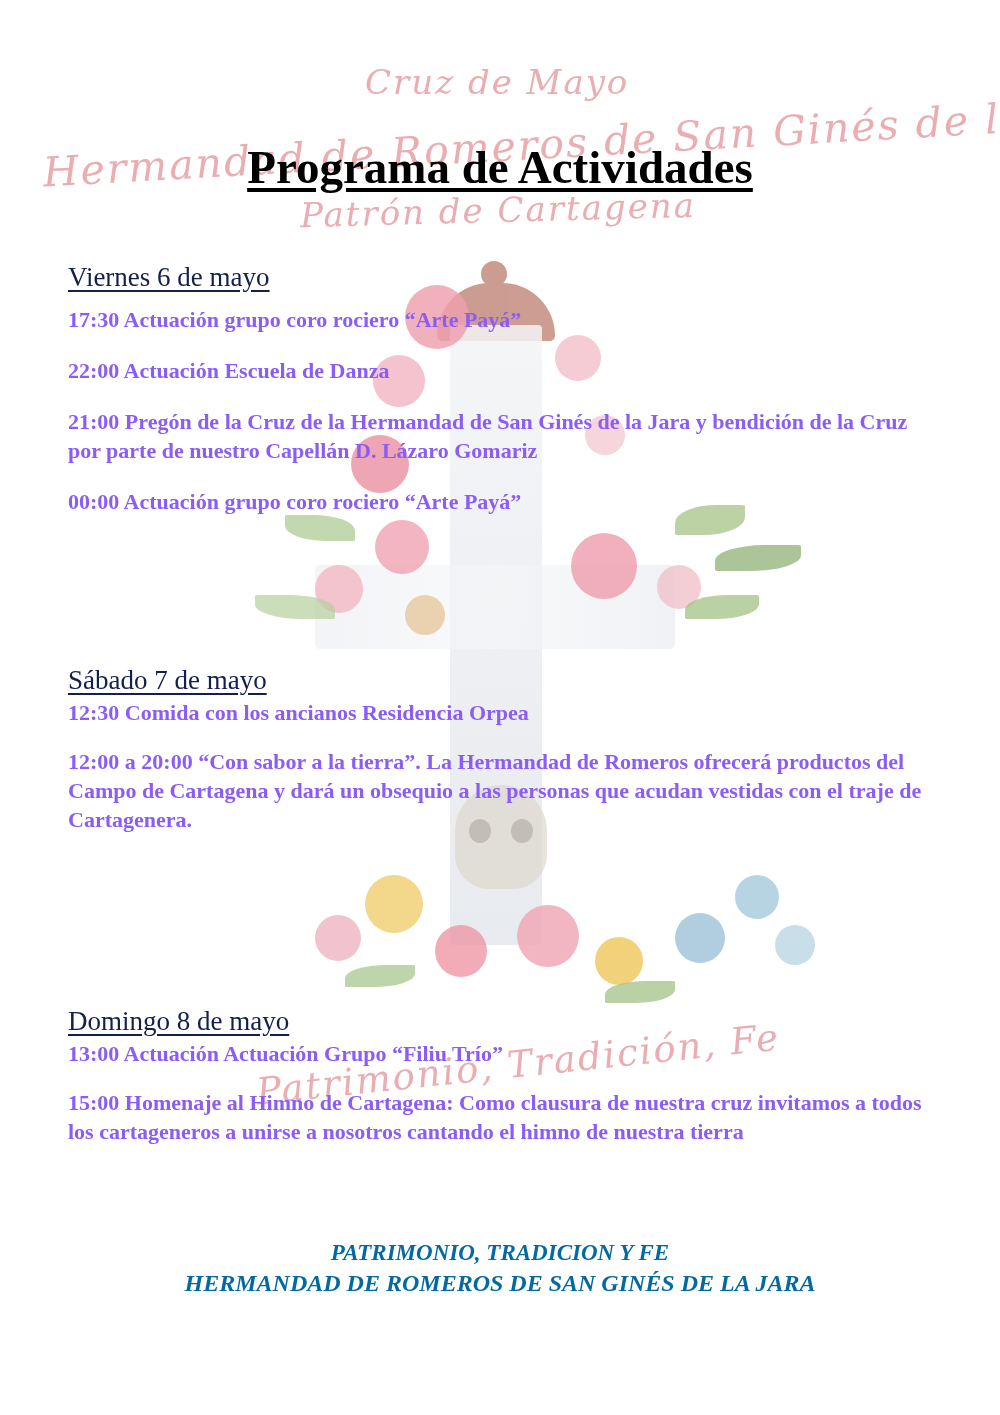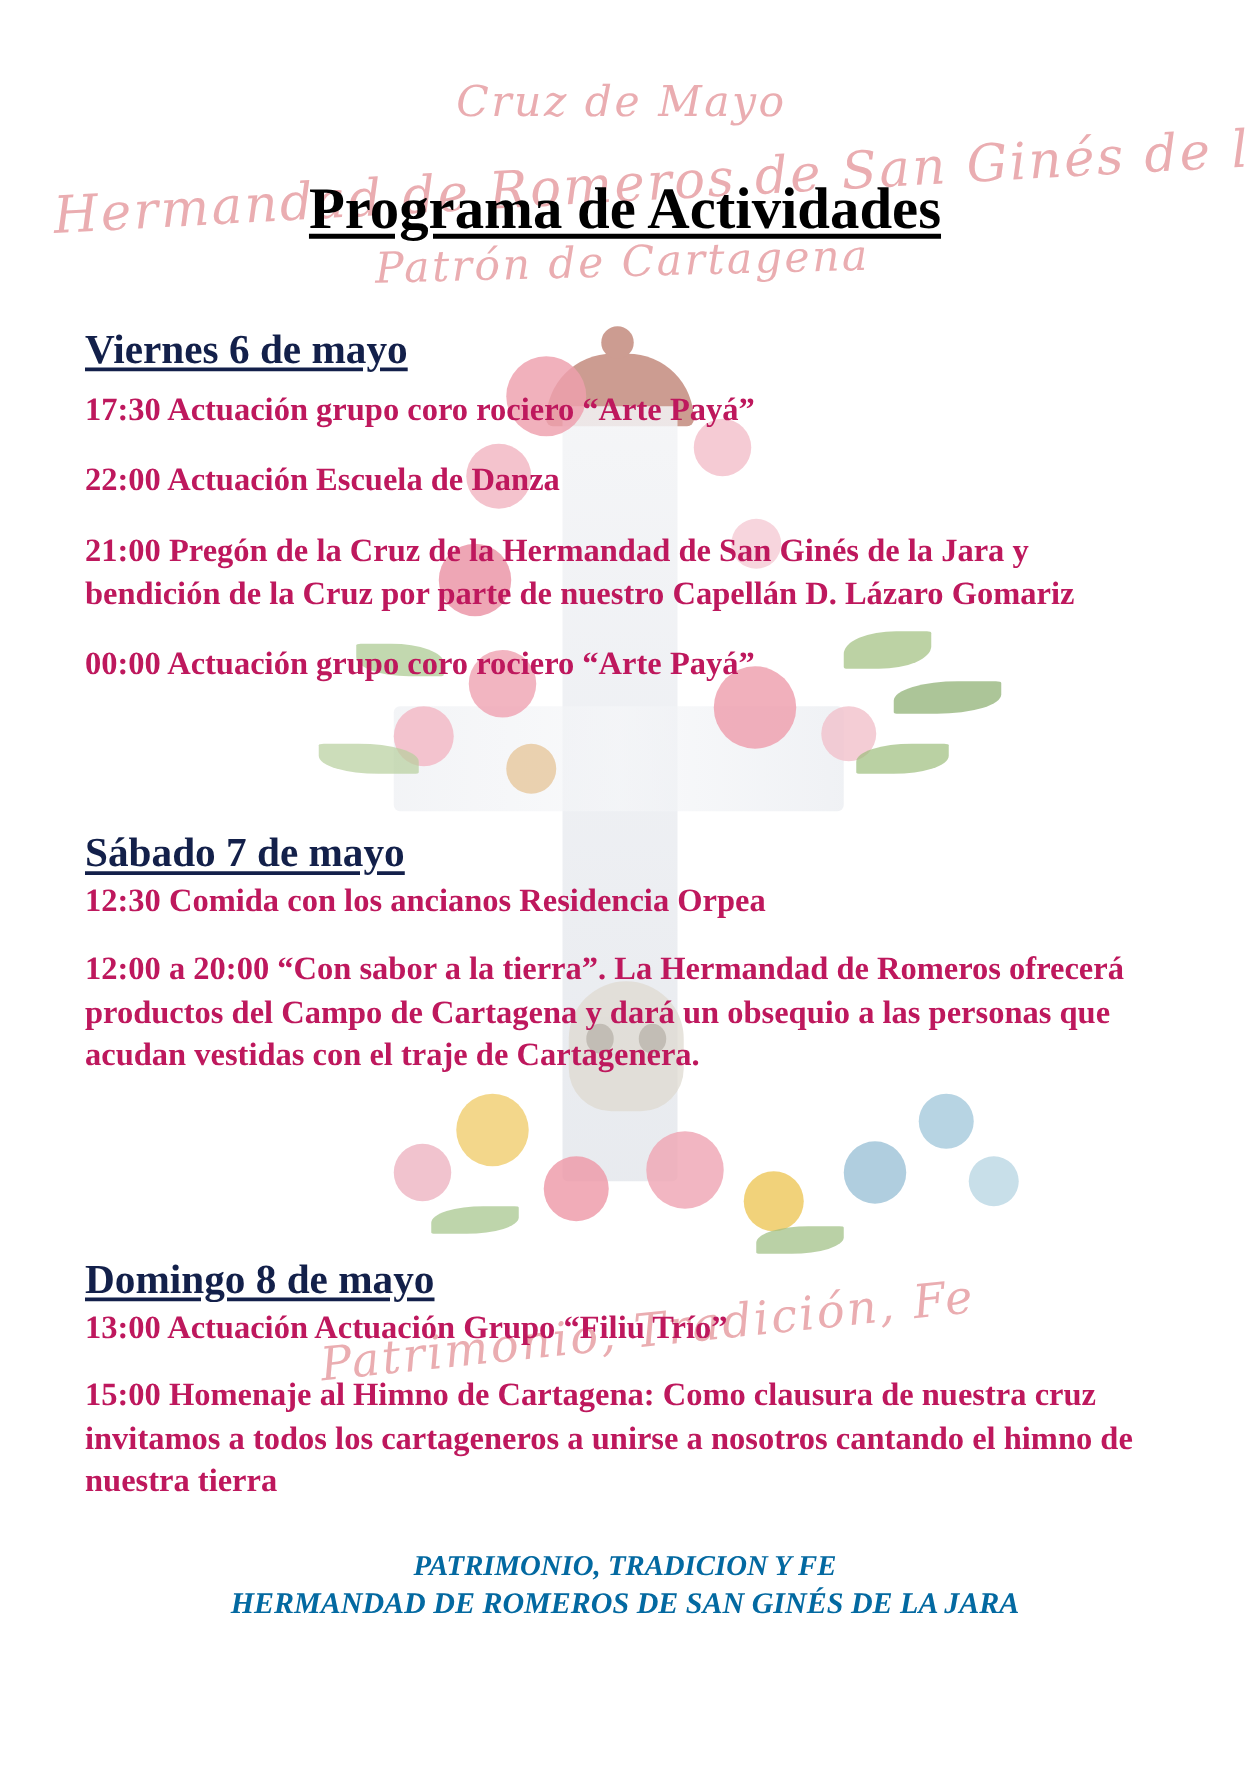--- a/index.html
+++ b/index.html
@@ -142,35 +142,35 @@
     text-underline-offset: 5px;
   }
 
   .daysec { position: absolute; left: 68px; width: 880px; }
   .day-1 { top: 262px; }
   .day-2 { top: 665px; }
   .day-3 { top: 1006px; }
 
   .day-head {
     font-family: "Liberation Serif", serif;
-    font-weight: bold;
-    font-size: 33px;
+    font-weight: normal;
+    font-size: 27px;
     color: #13204a;
     text-decoration: underline;
     text-underline-offset: 4px;
     margin: 0 0 12px 0;
   }
   .day-2 .day-head, .day-3 .day-head { margin-bottom: 2px; }
 
   .entry {
     font-family: "Liberation Serif", serif;
     font-weight: bold;
-    font-size: 26px;
+    font-size: 22px;
     line-height: 1.32;
-    color: #be185d;
+    color: #8b5cf6;
     margin: 0 0 22px 0;
     max-width: 860px;
   }
   .entry.tight { margin-bottom: 20px; }
   .entry:last-child { margin-bottom: 0; }
 
   .footer {
     position: absolute;
     left: 0;
     top: 1238px;

